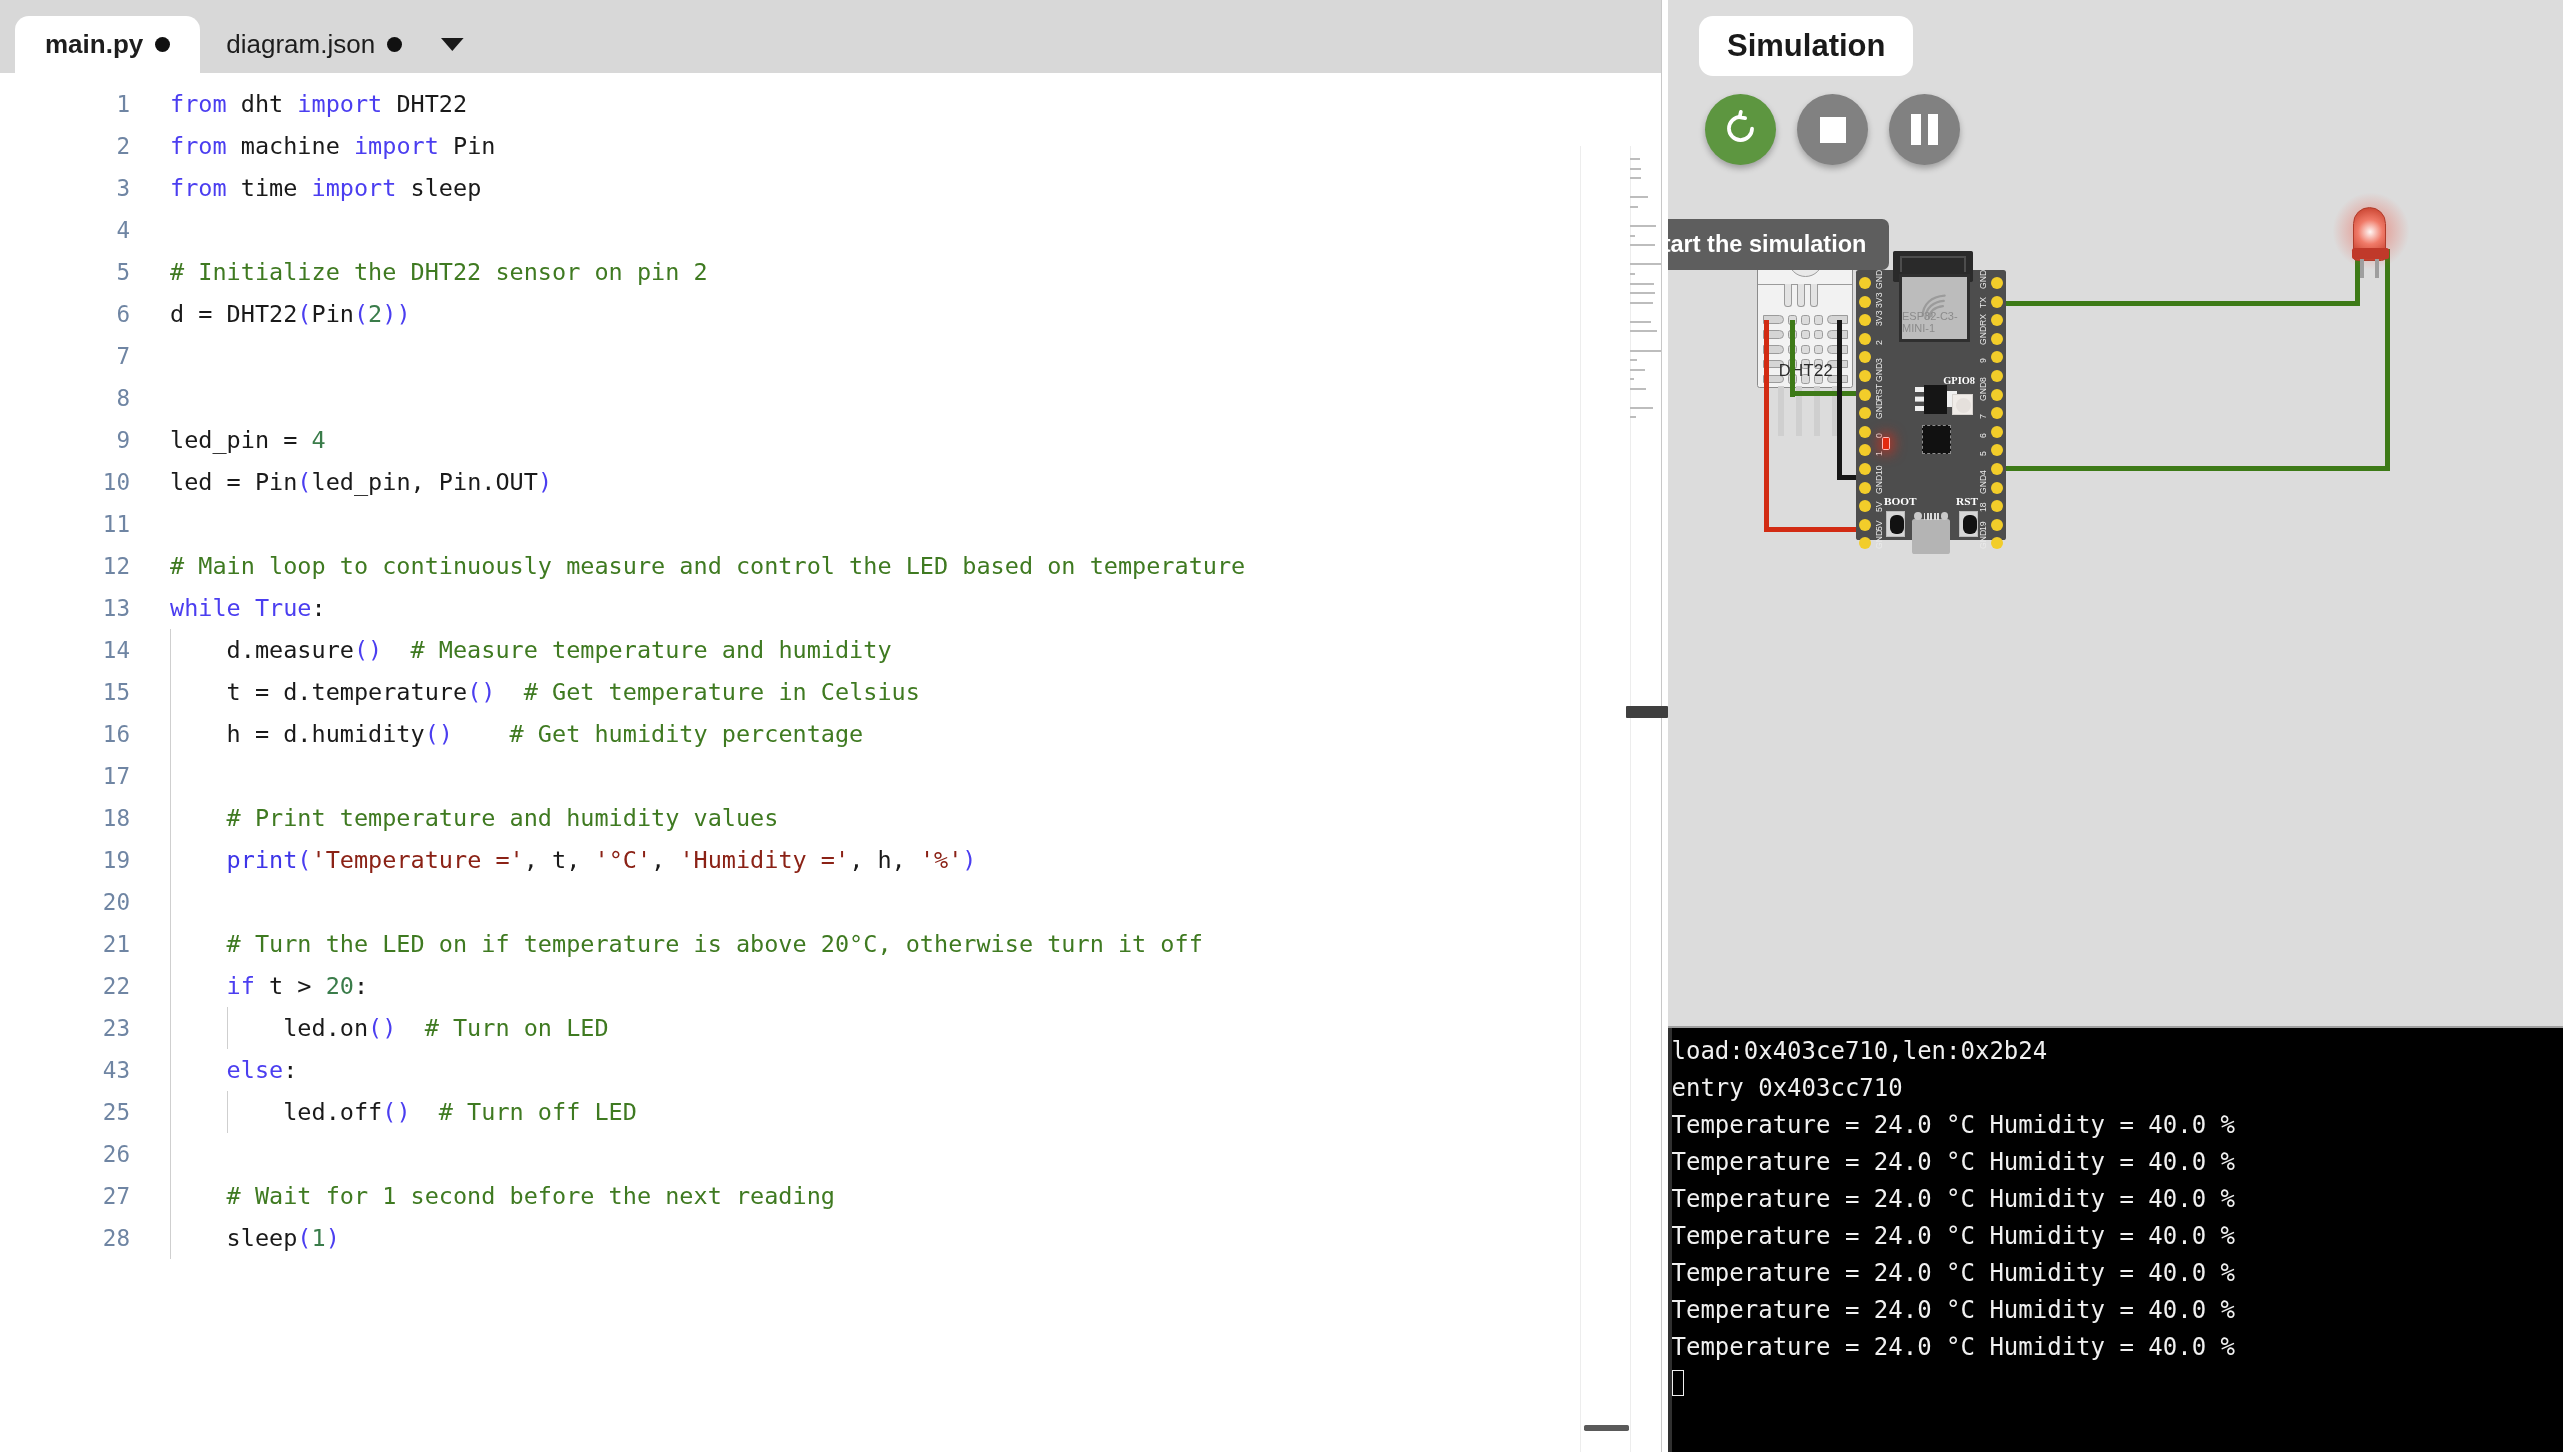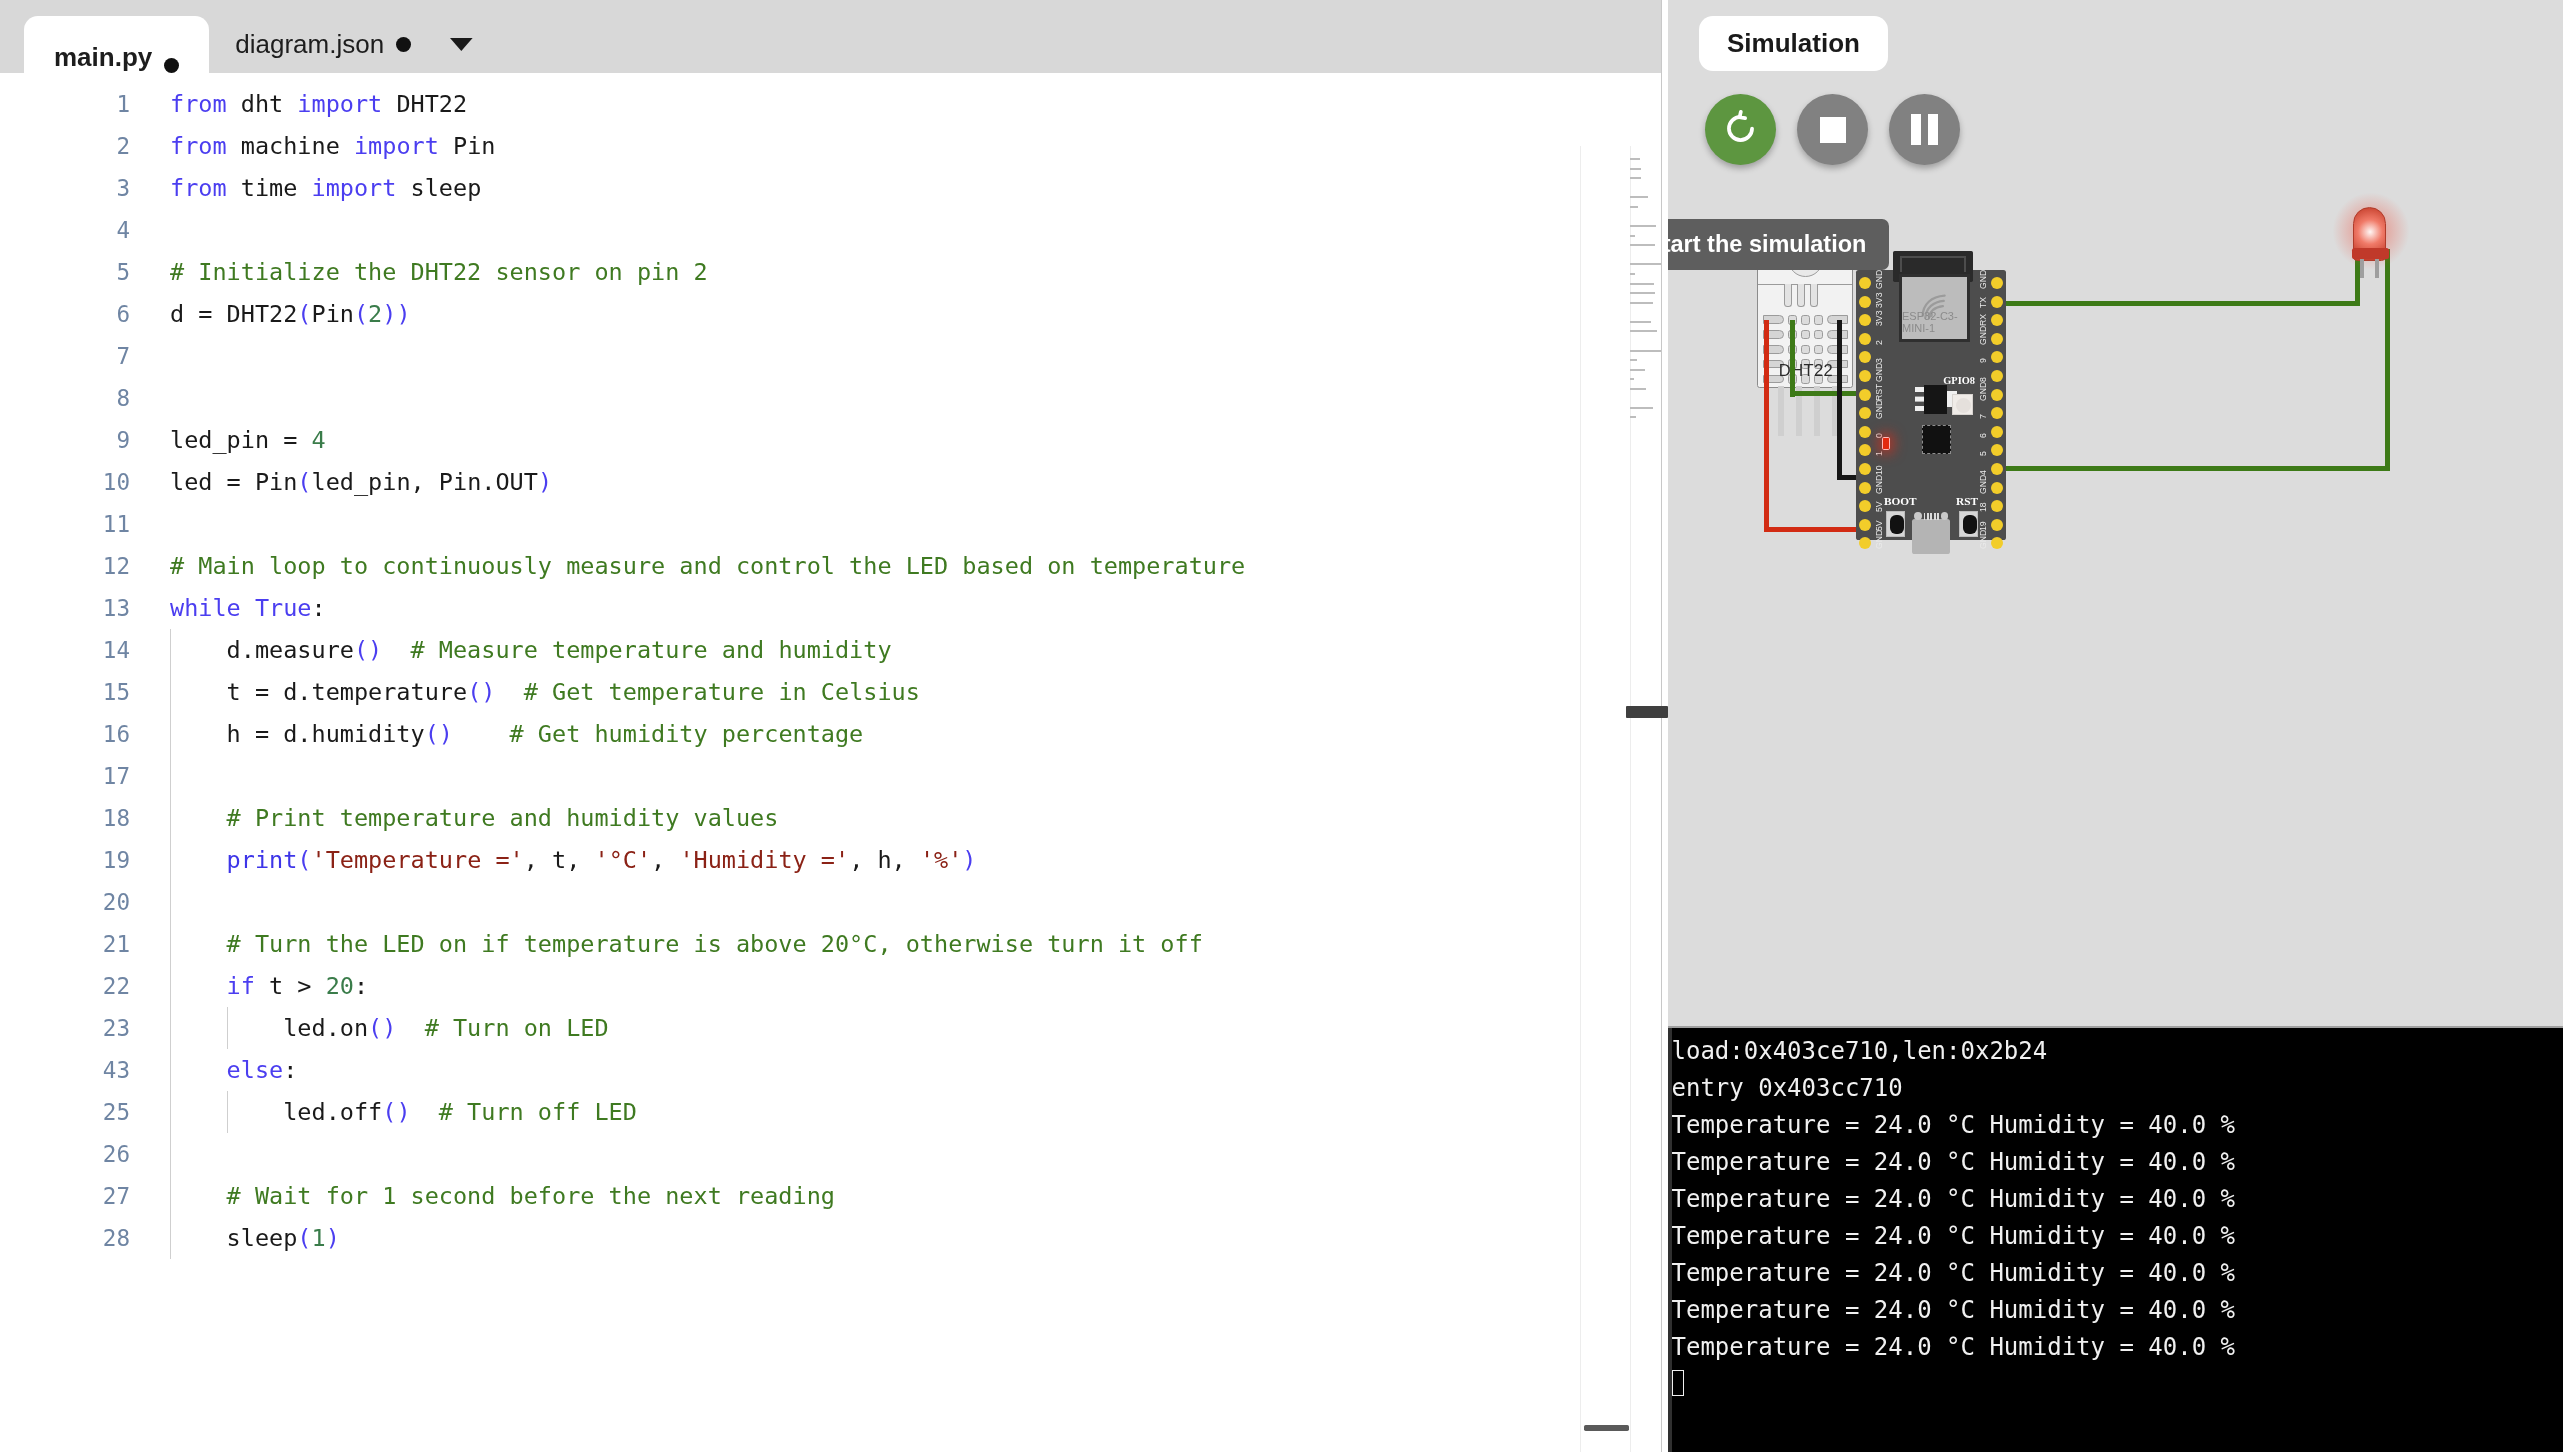--- a/index.html
+++ b/index.html
@@ -26,23 +26,22 @@
   .tab {
     height: 57px; display: flex; align-items: center;
     padding: 0 26px; gap: 12px;
     font-size: 26px; color: #1d1d1d;
     cursor: pointer; position: relative;
   }
   .tab.active {
     background: #ffffff;
     border-radius: 14px 14px 0 0;
     font-weight: 700;
-    margin-left: 24px;
+    margin-left: 15px;
     padding: 0 30px;
-    align-items: flex-end;
   }
   .tab .dot {
     width: 15px; height: 15px; border-radius: 50%;
     background: #111; display: inline-block; flex: 0 0 auto;
   }
   .tab-caret {
     width: 49px; height: 57px; display: flex;
     align-items: center; justify-content: center;
     cursor: pointer;
   }
@@ -115,21 +114,21 @@
 
   
   .sim-pane {
     position: relative; width: 895px; height: 1452px;
     background: #dcdcdc; flex: 0 0 auto; overflow: hidden;
   }
   .sim-tabbar { height: 73px; position: relative; }
   .sim-tab {
     position:absolute; left: 31px; top: 15.7px;
     background: #ffffff; border-radius: 14px;
-    padding: 12px 28px; font-size: 26px; font-weight: 700; color:#1a1a1a;
+    padding: 12px 28px; font-size: 31px; font-weight: 700; color:#1a1a1a;
     cursor: pointer;
   }
   .sim-controls {
     position:absolute; left:37px; top:94px;
     display:flex; gap: 21px;
   }
   .ctl {
     width: 71px; height: 71px; border-radius: 50%;
     display:flex; align-items:center; justify-content:center;
     cursor:pointer; box-shadow: 0 3.5px 6px rgba(0,0,0,.28);

